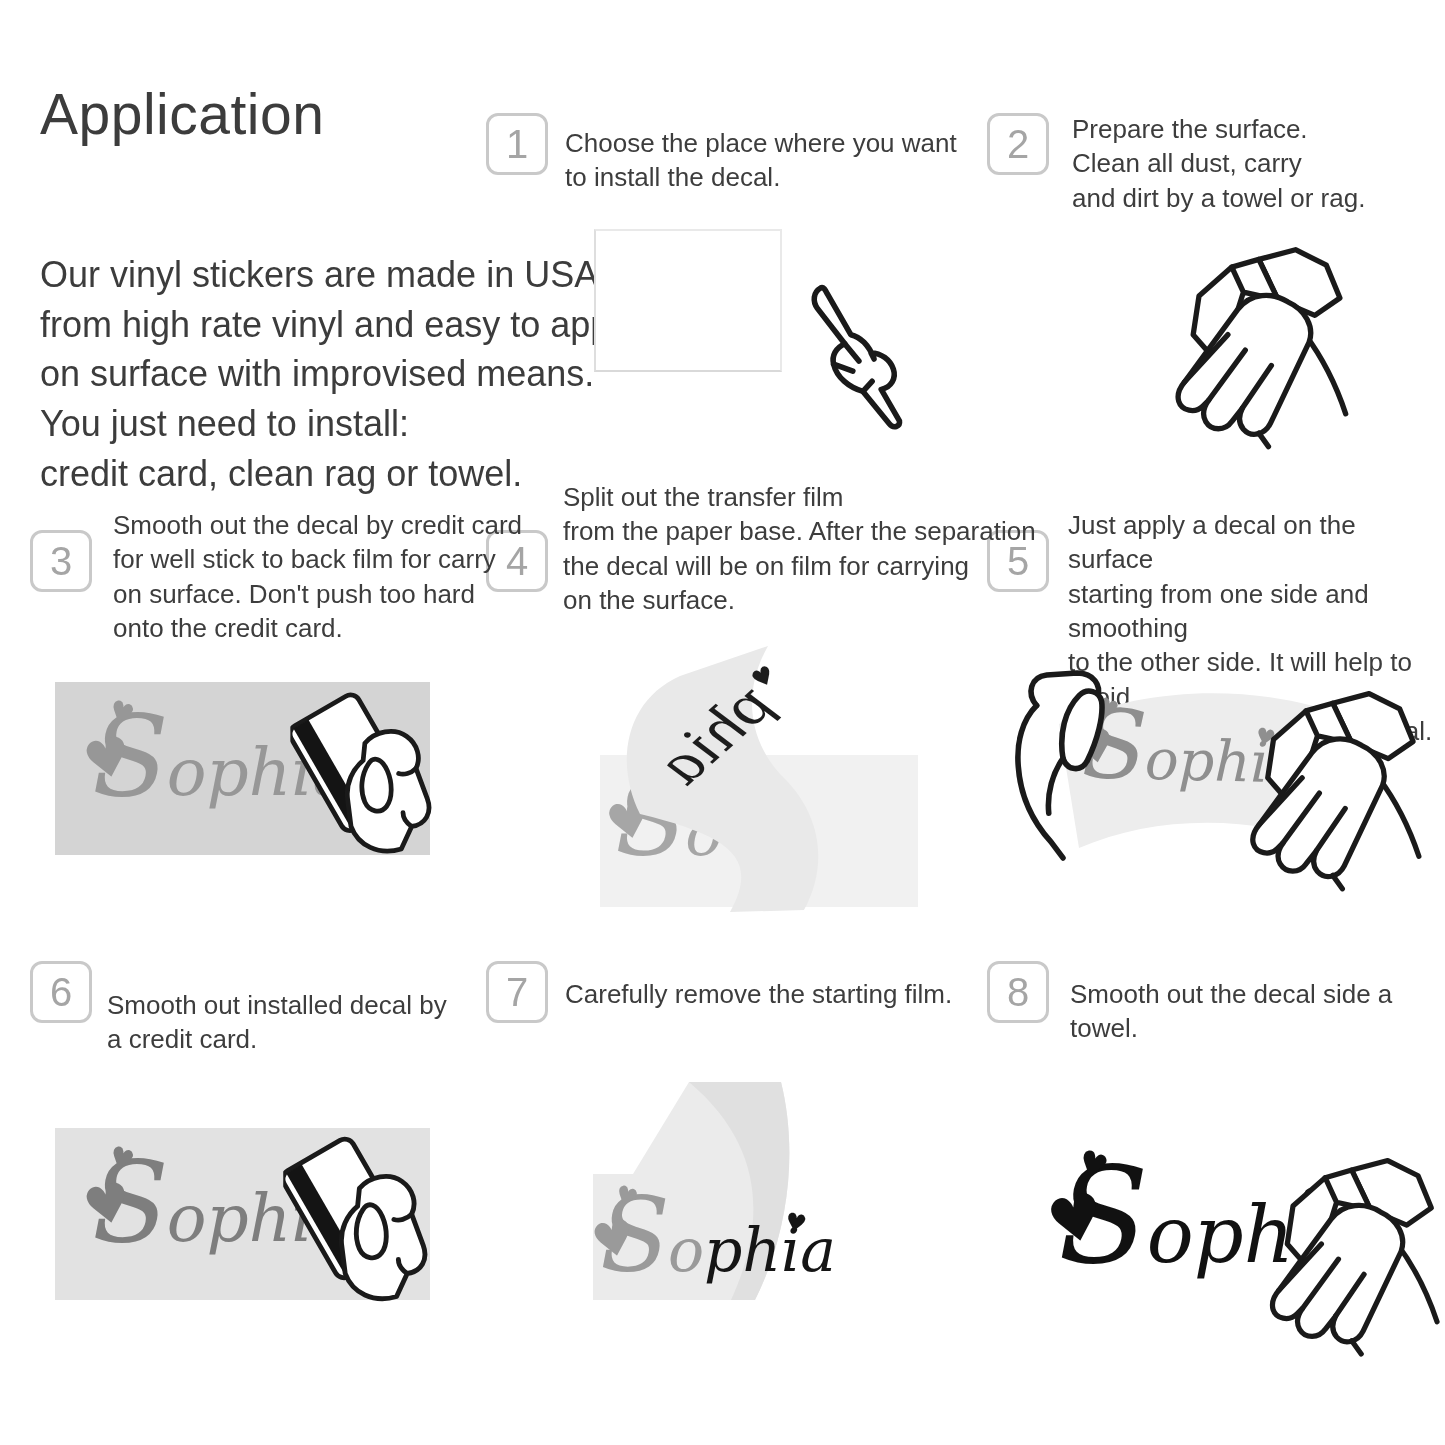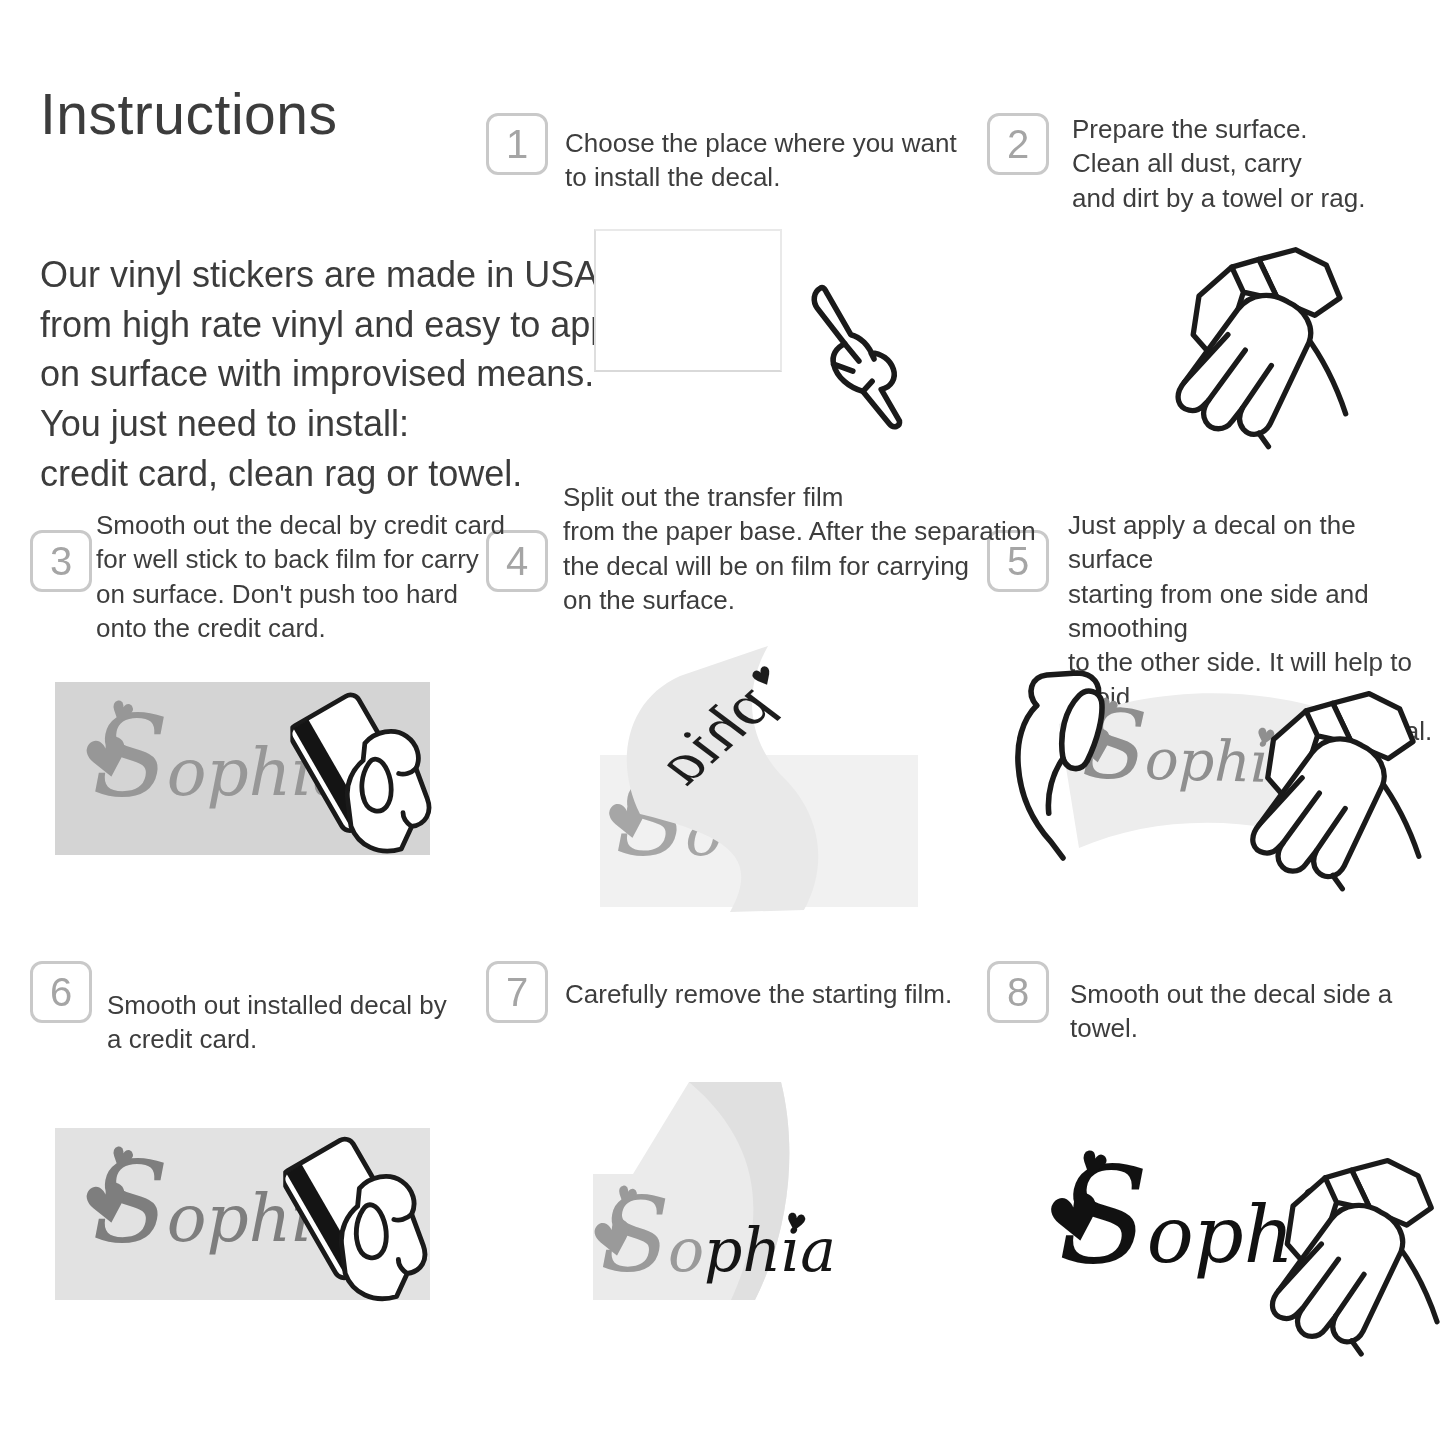--- a/index.html
+++ b/index.html
@@ -19,21 +19,21 @@
     position:absolute;width:62px;height:62px;border:3px solid #c9c9c9;border-radius:12px;
     background:#fff;color:#a5a5a5;font-size:40px;display:flex;align-items:center;justify-content:center;
   }
   #b1{left:486px;top:113px}#b2{left:987px;top:113px}
   #b3{left:30px;top:530px}#b4{left:486px;top:530px}#b5{left:987px;top:530px}
   #b6{left:30px;top:961px}#b7{left:486px;top:961px}#b8{left:987px;top:961px}
 
   
   .stext{position:absolute;font-size:26px;line-height:1.32;color:#3d3d3d;white-space:pre-line}
   #t1{left:565px;top:126px}#t2{left:1072px;top:112px}
-  #t3{left:96px;top:508px}#t4{left:563px;top:480px}#t5{left:1068px;top:508px}
+  #t3{left:113px;top:508px}#t4{left:563px;top:480px}#t5{left:1068px;top:508px}
   #t6{left:107px;top:988px}#t7{left:565px;top:977px}#t8{left:1070px;top:977px}
 
   
   #ill1-rect{left:594px;top:229px;width:188px;height:143px;background:#fff;
     border:2px solid #e9e9e9;border-bottom-color:#d9d9d9;border-left-color:#dedede}
   #hand1{left:795px;top:281px;width:140px;height:157px}
   #hand2{left:1140px;top:242px;width:228px;height:222px}
 
   .panel{position:absolute;width:375px}
   #panel3{left:55px;top:682px;height:173px;background:#d4d4d4}
@@ -103,21 +103,21 @@
     </symbol>
     <symbol id="sym-hold" viewBox="0 0 125 200">
       <path class="ln" fill="#fff" d="M36 40 C26 28 30 12 46 10 L76 8 C92 8 100 20 96 32 L90 46"></path>
       <path class="ln" fill="#fff" d="M62 92 C58 68 64 44 78 30 C86 22 98 26 100 36 C102 50 96 74 86 94 C80 106 66 104 62 92 Z"></path>
       <path class="ln" fill="none" d="M36 40 C22 54 16 76 18 100 C20 128 32 154 50 174 L62 190 M62 92 C52 106 46 126 48 146"></path>
     </symbol>
   </defs>
 </svg>
 
 <div class="abs" id="title">
-  <div>Instructions</div>
+  <div>Application</div>
 </div>
 <div class="abs" id="intro">Our vinyl stickers are made in USA
 from high rate vinyl and easy to apply
 on surface with improvised means.
 You just need to install:
 credit card, clean rag or towel.</div>
 
 <div class="badge" id="b1">
     <span>1</span>
   </div>

